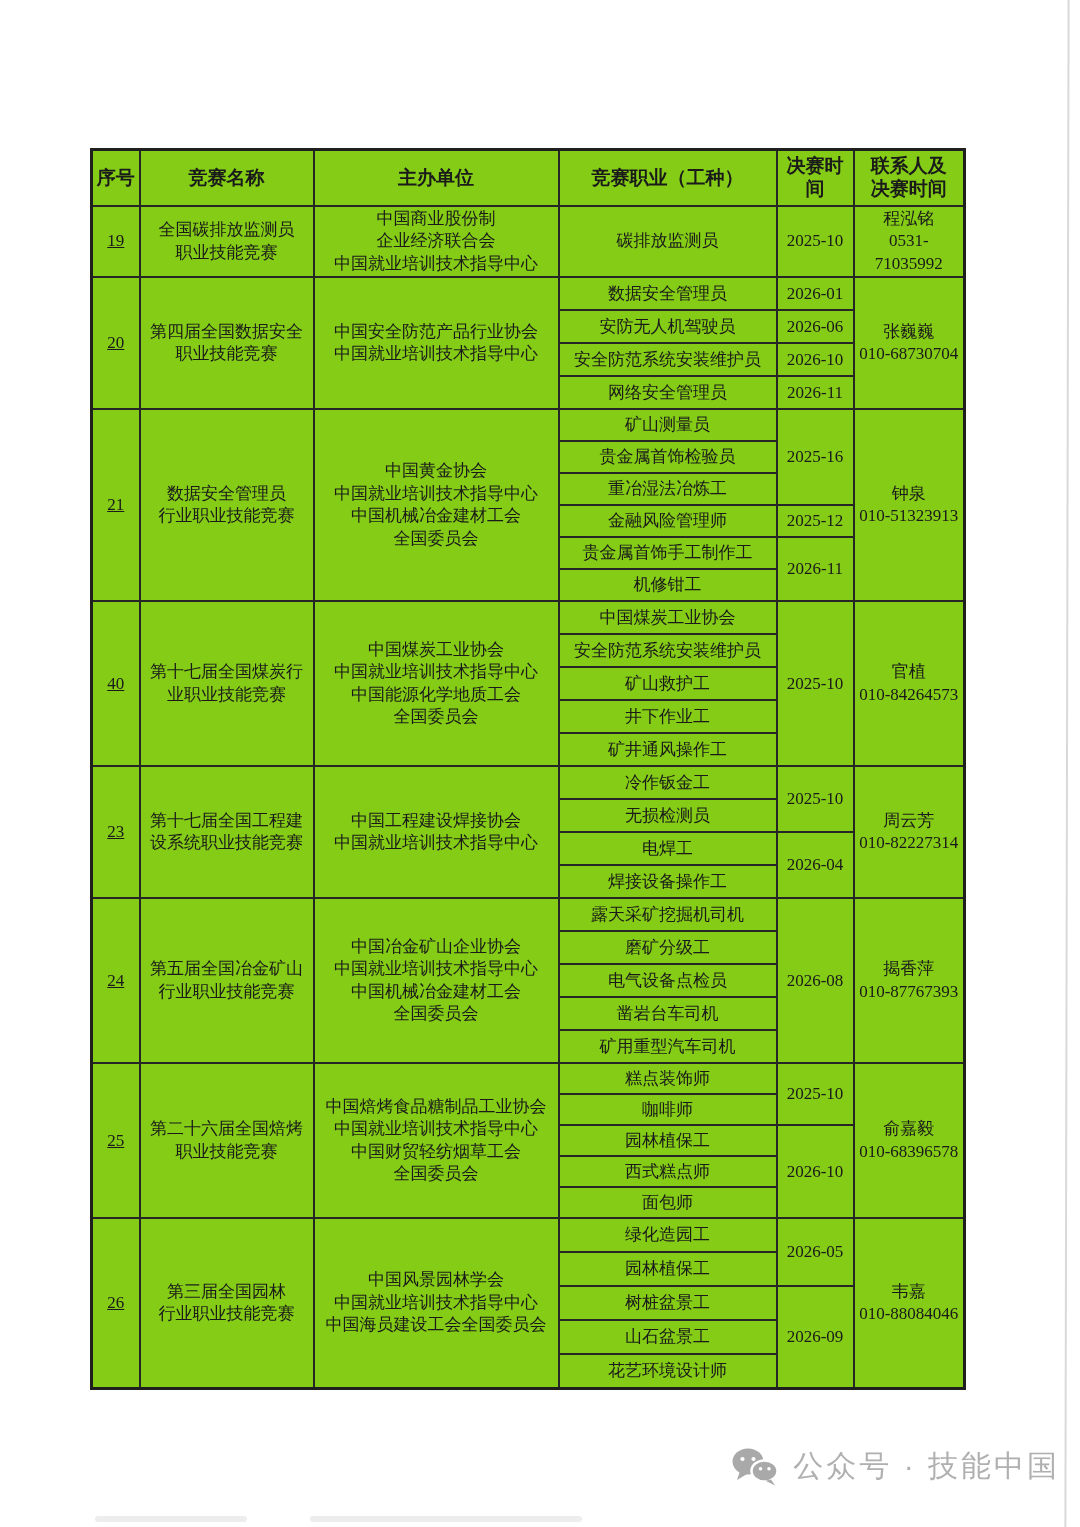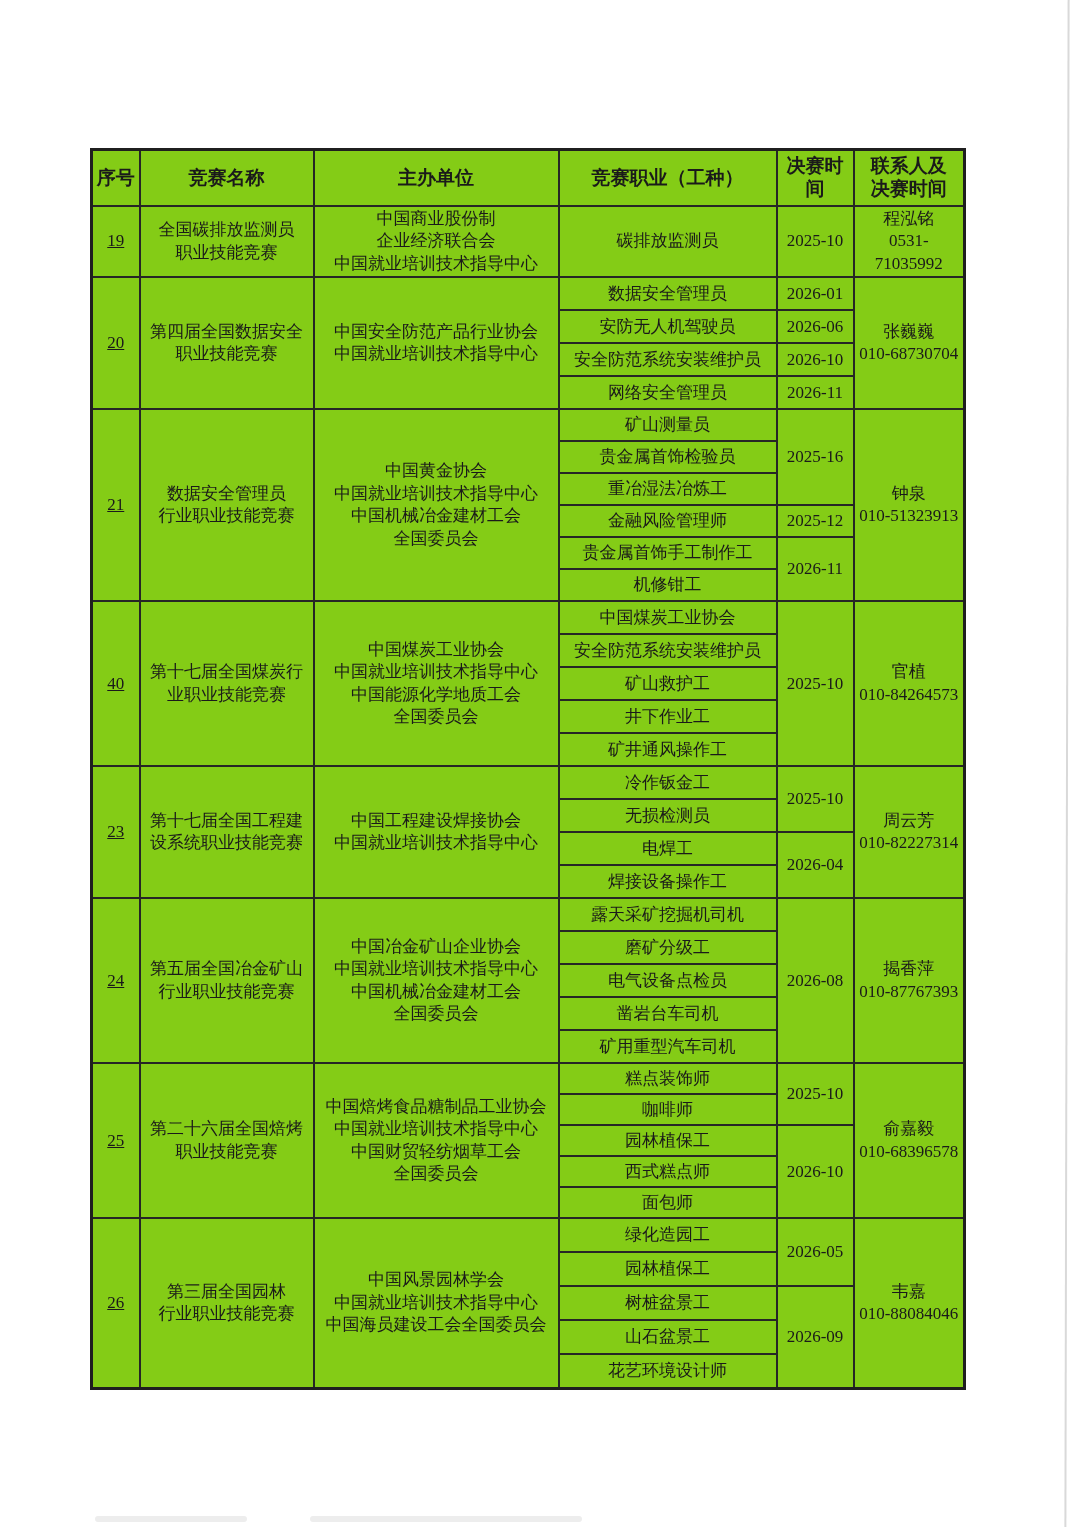--- a/index.html
+++ b/index.html
@@ -434,14 +434,27 @@
             <div>花艺环境设计师</div>
           </td>
         </tr>
       </tbody>
   </table>
 
   <div class="page-edge"></div>
   <div class="smudge s1"></div>
   <div class="smudge s2"></div>
 
+  <div class="footer-mark">
+    <svg class="wechat-icon" viewBox="0 0 48 40" xmlns="http://www.w3.org/2000/svg">
+      <ellipse cx="17" cy="14.5" rx="15.5" ry="13" fill="#a9a9a9"></ellipse>
+      <polygon points="9,24 6,33 17,26.5" fill="#a9a9a9"></polygon>
+      <circle cx="11.5" cy="12" r="2.1" fill="#ffffff"></circle>
+      <circle cx="22.5" cy="12" r="2.1" fill="#ffffff"></circle>
+      <ellipse cx="33.5" cy="24" rx="13" ry="10.5" fill="#a9a9a9" stroke="#ffffff" stroke-width="2.5"></ellipse>
+      <polygon points="40,32.5 44,38.5 34.5,33.8" fill="#a9a9a9"></polygon>
+      <circle cx="29.5" cy="21.8" r="1.8" fill="#ffffff"></circle>
+      <circle cx="38" cy="21.8" r="1.8" fill="#ffffff"></circle>
+    </svg>
+    <span class="mark-text">公众号 · 技能中国</span>
+  </div>
 
 </div>
 
 </body></html>

